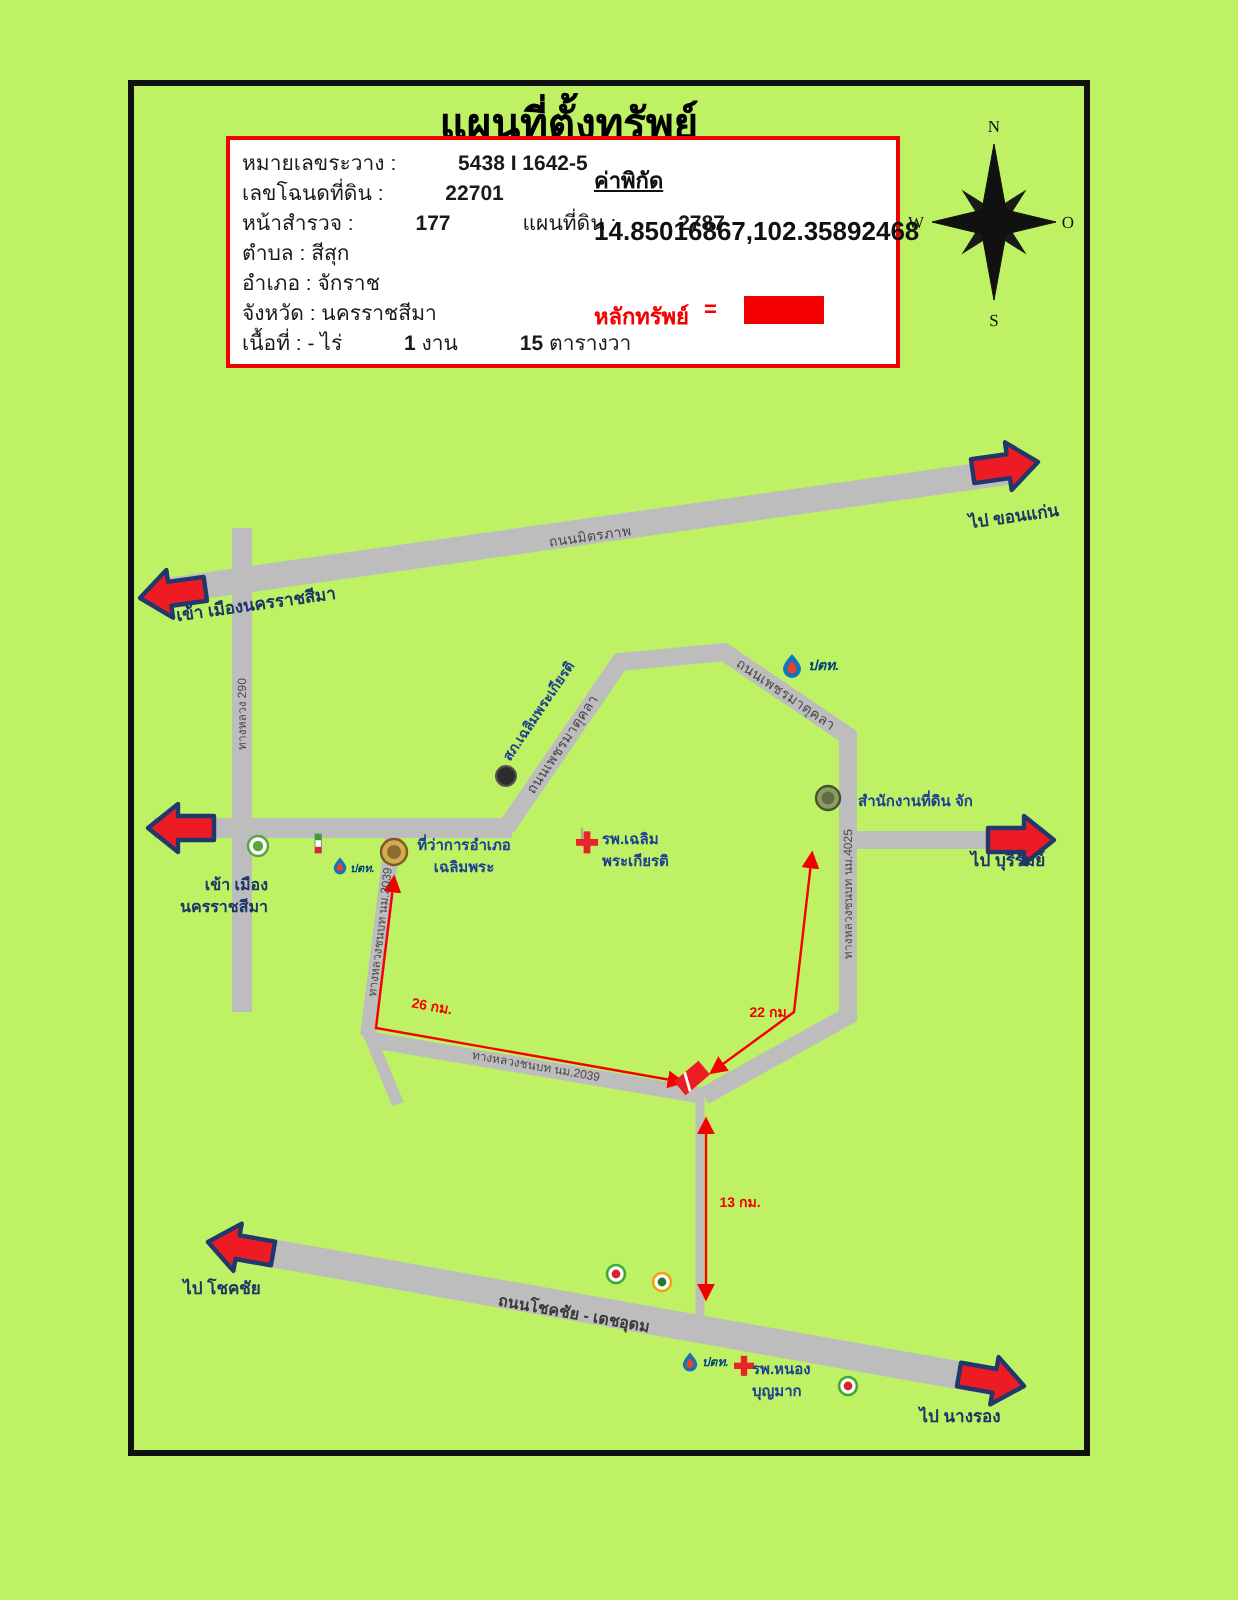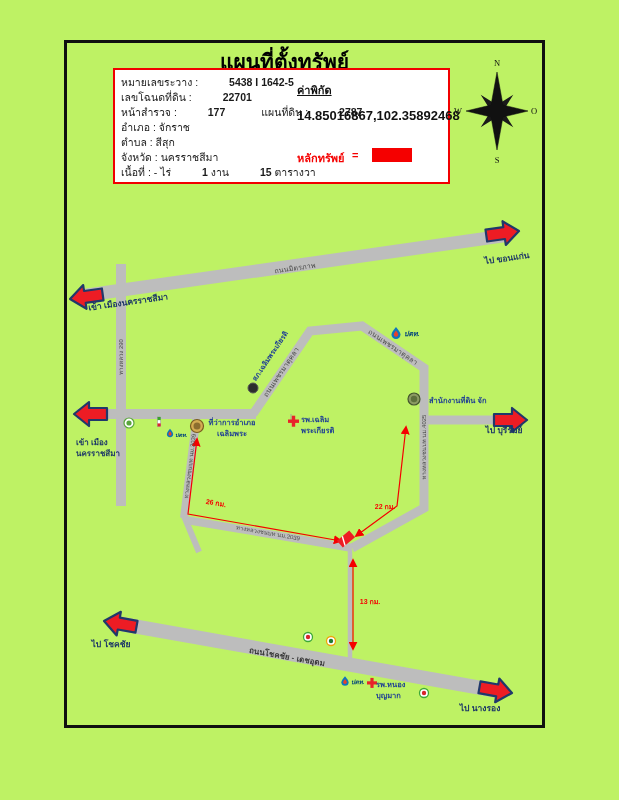--- a/index.html
+++ b/index.html
@@ -10,21 +10,21 @@
          font-size:21px;font-weight:bold;color:#000;}
   .info-box{position:absolute;left:113px;top:68px;width:333px;height:112px;border:2px solid #f10000;background:#fff;}
   .irows{position:absolute;left:121px;top:75px;font-size:10.5px;color:#1a1a1a;line-height:15px;white-space:nowrap;}
   .b{font-weight:bold;margin-left:28px;}
   .tl{position:absolute;white-space:nowrap;}
   .c{position:absolute;white-space:nowrap;transform:translate(-50%,-50%) rotate(var(--r,0deg));}
   .road-lbl{font-size:7px;color:#474747;letter-spacing:.2px;}
   .road-lbl-sm{font-size:6px;color:#4a4a4a;}
   .road-lbl-b{font-size:8px;color:#3a3a3a;font-weight:bold;}
   .nav{font-size:8.5px;font-weight:bold;color:#1c3667;}
-  .nav2{font-size:8px;font-weight:bold;color:#1c3667;text-align:left;line-height:11px;}
+  .nav2{font-size:8px;font-weight:bold;color:#1c3667;text-align:right;line-height:11px;}
   .poi{font-size:7.5px;font-weight:bold;color:#1f3f94;line-height:11px;}
   .red-lbl{font-size:7px;font-weight:bold;color:#f50000;}
   .coords-label{left:297px;top:81px;font-size:11px;font-weight:bold;color:#111;text-decoration:underline;}
   .coords-value{left:297px;top:108px;font-size:13px;font-weight:bold;color:#111;text-align:right;}
   .asset{left:297px;top:149px;font-size:11px;font-weight:bold;color:#f50000;}
   .asset-eq{left:352px;top:149px;font-size:11px;font-weight:bold;color:#f50000;}
   .swatch{position:absolute;left:372px;top:148px;width:40px;height:14px;background:#f50000;}
   .compass-letter{font-size:8.5px;color:#111;font-family:"Liberation Serif",serif;}
   svg.map{position:absolute;left:0;top:0;}
 </style>
@@ -133,22 +133,22 @@
     </g>
   </svg>
 
   <div class="title">แผนที่ตั้งทรัพย์</div>
 
   <div class="info-box"></div>
   <div class="irows">
     <div><span>หมายเลขระวาง :</span> <span class="b">5438 I 1642-5</span></div>
     <div><span>เลขโฉนดที่ดิน :</span> <span class="b">22701</span></div>
     <div><span>หน้าสำรวจ :</span> <span class="b">177</span><span style="display:inline-block;width:36px;"></span><span>แผนที่ดิน :</span> <span class="b">2787</span></div>
+    <div>ตำบล : สีสุก</div>
     <div>อำเภอ : จักราช</div>
-    <div>ตำบล : สีสุก</div>
     <div>จังหวัด : นครราชสีมา</div>
     <div><span>เนื้อที่ : - ไร่</span> <span class="b">1</span> <span>งาน</span> <span class="b">15</span> <span>ตารางวา</span></div>
   </div>
   <div class="tl coords-label">ค่าพิกัด</div>
   <div class="tl coords-value">14.85016867,102.35892468</div>
   <div class="tl asset">หลักทรัพย์</div>
   <div class="tl asset-eq">=</div>
   <div class="swatch"></div>
 
   <div class="c compass-letter" style="left:497px;top:63px;">N</div>

